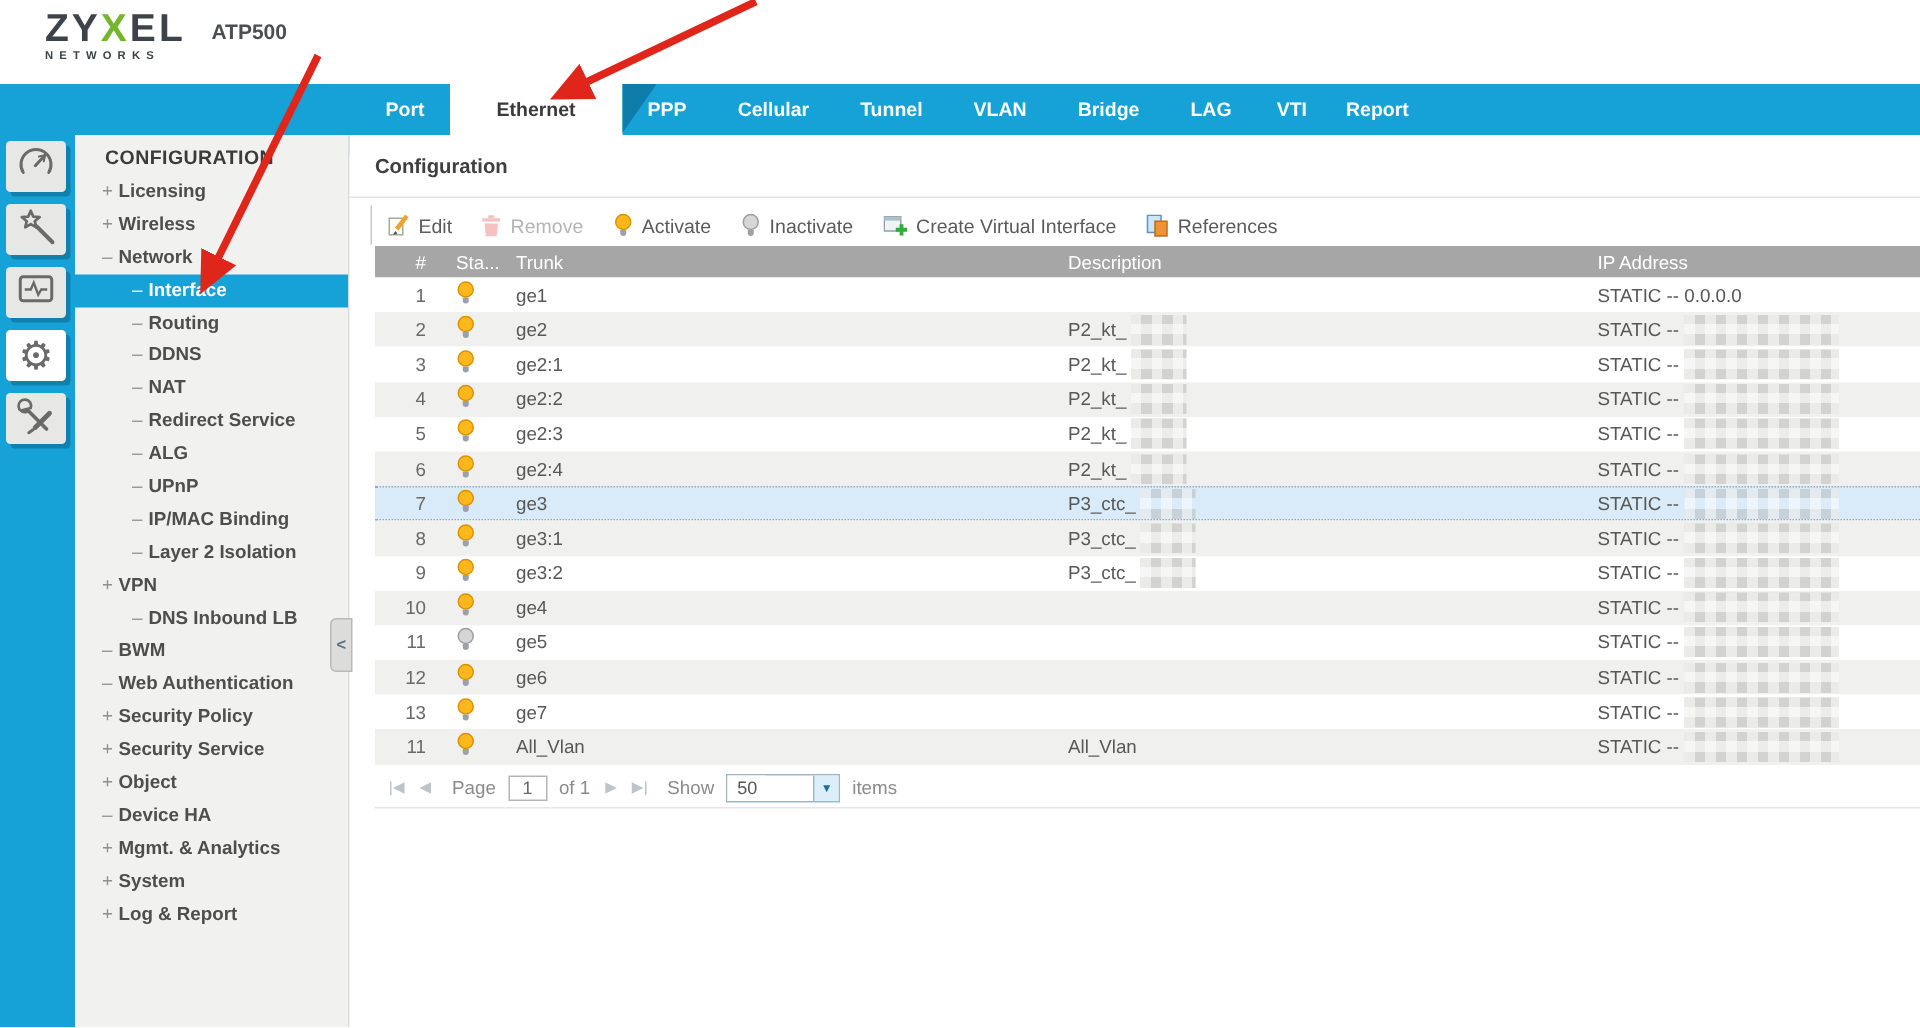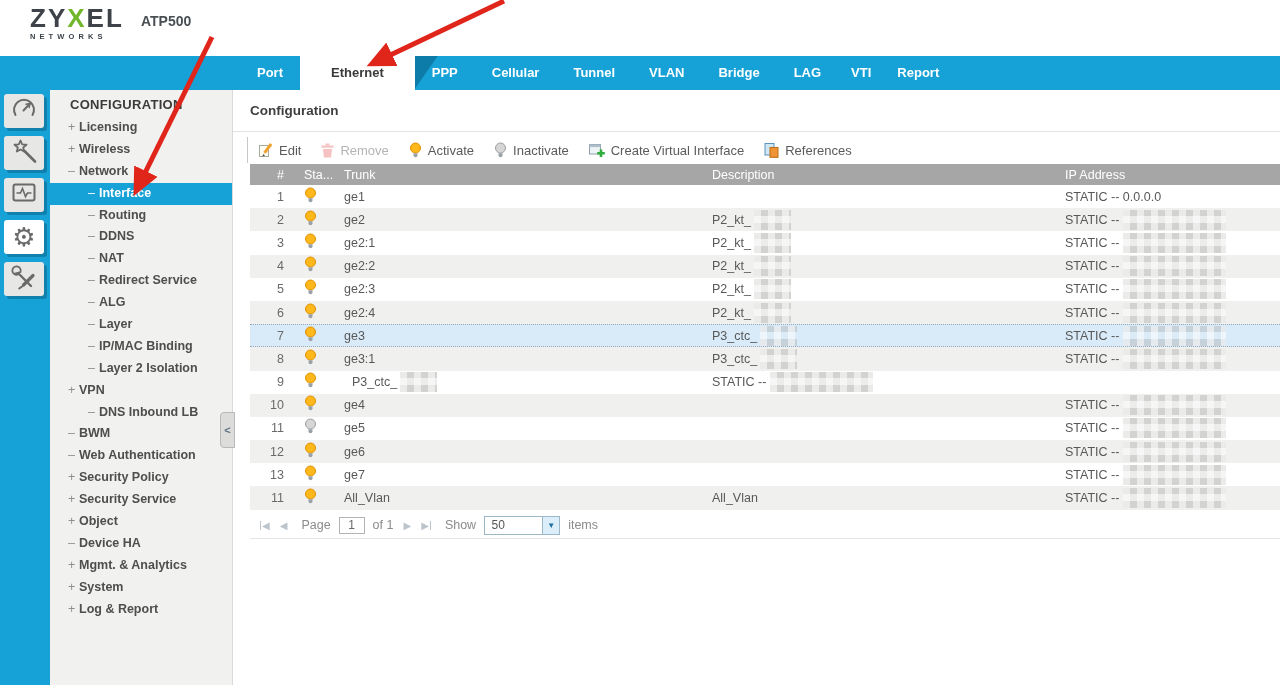--- a/index.html
+++ b/index.html
@@ -155,21 +155,21 @@
     <div class="menu-list">
         <div class="mi lvl1"><span class="sign">+</span><span>Licensing</span></div>
         <div class="mi lvl1"><span class="sign">+</span><span>Wireless</span></div>
         <div class="mi lvl1"><span class="sign">–</span><span>Network</span></div>
         <div class="mi lvl2 sel"><span class="sign">–</span><span>Interface</span></div>
         <div class="mi lvl2"><span class="sign">–</span><span>Routing</span></div>
         <div class="mi lvl2"><span class="sign">–</span><span>DDNS</span></div>
         <div class="mi lvl2"><span class="sign">–</span><span>NAT</span></div>
         <div class="mi lvl2"><span class="sign">–</span><span>Redirect Service</span></div>
         <div class="mi lvl2"><span class="sign">–</span><span>ALG</span></div>
-        <div class="mi lvl2"><span class="sign">–</span><span>Layer</span></div>
+        <div class="mi lvl2"><span class="sign">–</span><span>UPnP</span></div>
         <div class="mi lvl2"><span class="sign">–</span><span>IP/MAC Binding</span></div>
         <div class="mi lvl2"><span class="sign">–</span><span>Layer 2 Isolation</span></div>
         <div class="mi lvl1"><span class="sign">+</span><span>VPN</span></div>
         <div class="mi lvl2"><span class="sign">–</span><span>DNS Inbound LB</span></div>
         <div class="mi lvl1"><span class="sign">–</span><span>BWM</span></div>
         <div class="mi lvl1"><span class="sign">–</span><span>Web Authentication</span></div>
         <div class="mi lvl1"><span class="sign">+</span><span>Security Policy</span></div>
         <div class="mi lvl1"><span class="sign">+</span><span>Security Service</span></div>
         <div class="mi lvl1"><span class="sign">+</span><span>Object</span></div>
         <div class="mi lvl1"><span class="sign">–</span><span>Device HA</span></div>
@@ -397,20 +397,21 @@
           </span>
         </div>
         <div class="trow">
           <span class="c-num">9</span>
           <span class="c-status">
             <span><svg width="13" height="17" viewBox="0 0 13 17">
                 <circle cx="6.5" cy="6" r="5" fill="#ffb81c" stroke="#e09000"></circle>
                 <path d="M4.5 11.3 h4 v2 a2 2 0 0 1 -4 0 z" fill="#9aa2a8"></path>
               </svg></span>
           </span>
+          <span class="c-name">ge3:2</span>
           <span class="c-desc">
             <span>P3_ctc_</span>
             <span class="mosaic m-desc"></span>
           </span>
           <span class="c-ip">
             <span>STATIC --</span>
             <span class="mosaic m-ip"></span>
           </span>
         </div>
         <div class="trow alt">

